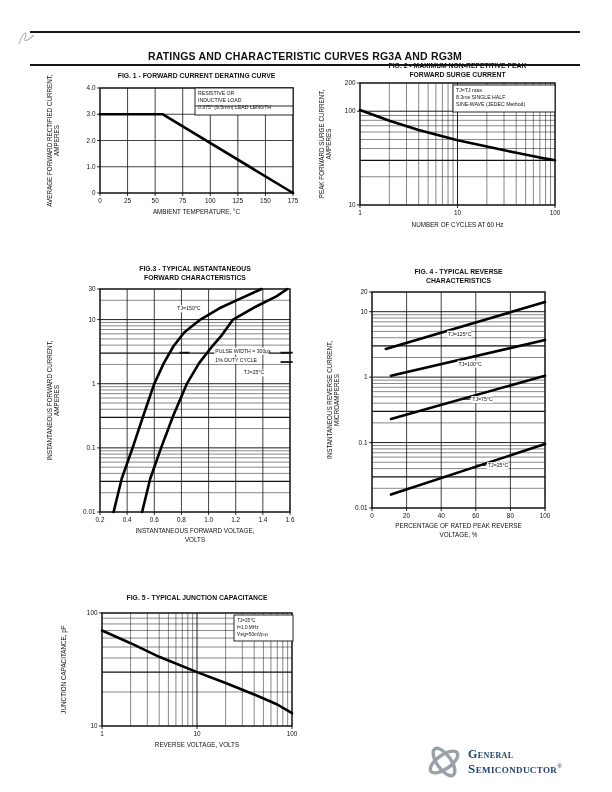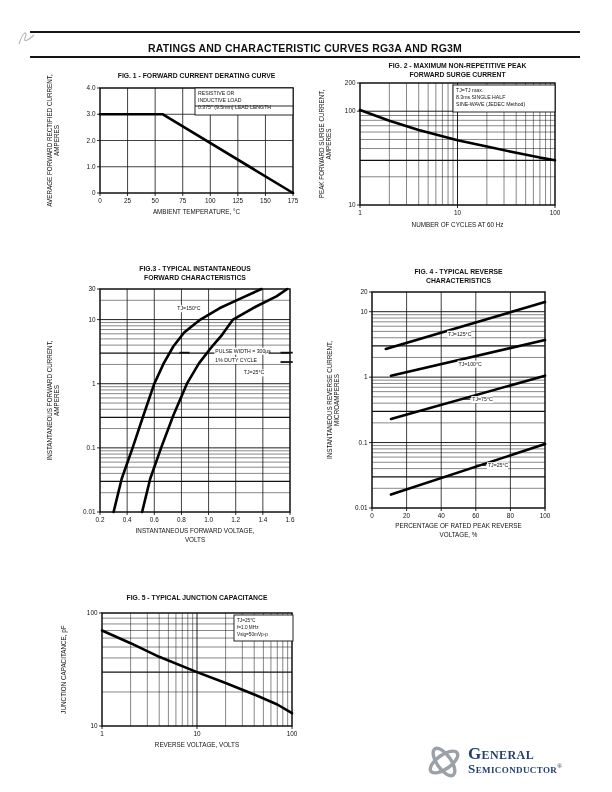--- a/index.html
+++ b/index.html
@@ -1,31 +1,31 @@
 <!DOCTYPE html>
 <html><head>
 <meta charset="utf-8">
 <style>
   html,body{margin:0;padding:0;background:#e8e8e8;}
   #page{position:relative;width:612px;height:792px;background:#ffffff;overflow:hidden;
         font-family:"Liberation Sans",sans-serif;color:#111;}
   .hdr{position:absolute;left:30px;top:31px;width:550px;
        border-top:2px solid #151515;border-bottom:2px solid #151515;
        text-align:center;font-weight:bold;font-size:10.5px;letter-spacing:.2px;
-       padding:9px 0 2px 0;background:#fff;}
+       padding:17px 0 2px 0;background:#fff;}
   .fig{position:absolute;}
   svg text{font-family:"Liberation Sans",sans-serif;}
   .watermark{position:absolute;left:116px;top:360px;font-size:46px;letter-spacing:22px;
              color:#8e97a3;opacity:.30;white-space:nowrap;pointer-events:none;z-index:6;
              font-family:"DejaVu Sans",sans-serif;}
   .logo{position:absolute;left:424px;top:739px;width:176px;height:46px;display:flex;align-items:center;}
   .logo-icon{width:40px;height:42px;flex:0 0 auto;}
   .logo-text{margin-left:4px;font-family:"Liberation Serif",serif;font-variant:small-caps;
              font-weight:bold;color:#21416f;line-height:12px;letter-spacing:.4px;}
-  .logo-text .l1{font-size:17px;}
+  .logo-text .l1{font-size:12px;}
   .logo-text .l2{font-size:13px;}
   .logo-text sup{font-size:6px;font-variant:normal;}
   .artifact{position:absolute;left:16px;top:26px;z-index:3;}
 </style>
 </head>
 <body>
 
 <div id="page">
 
   <svg class="artifact" width="26" height="22">

